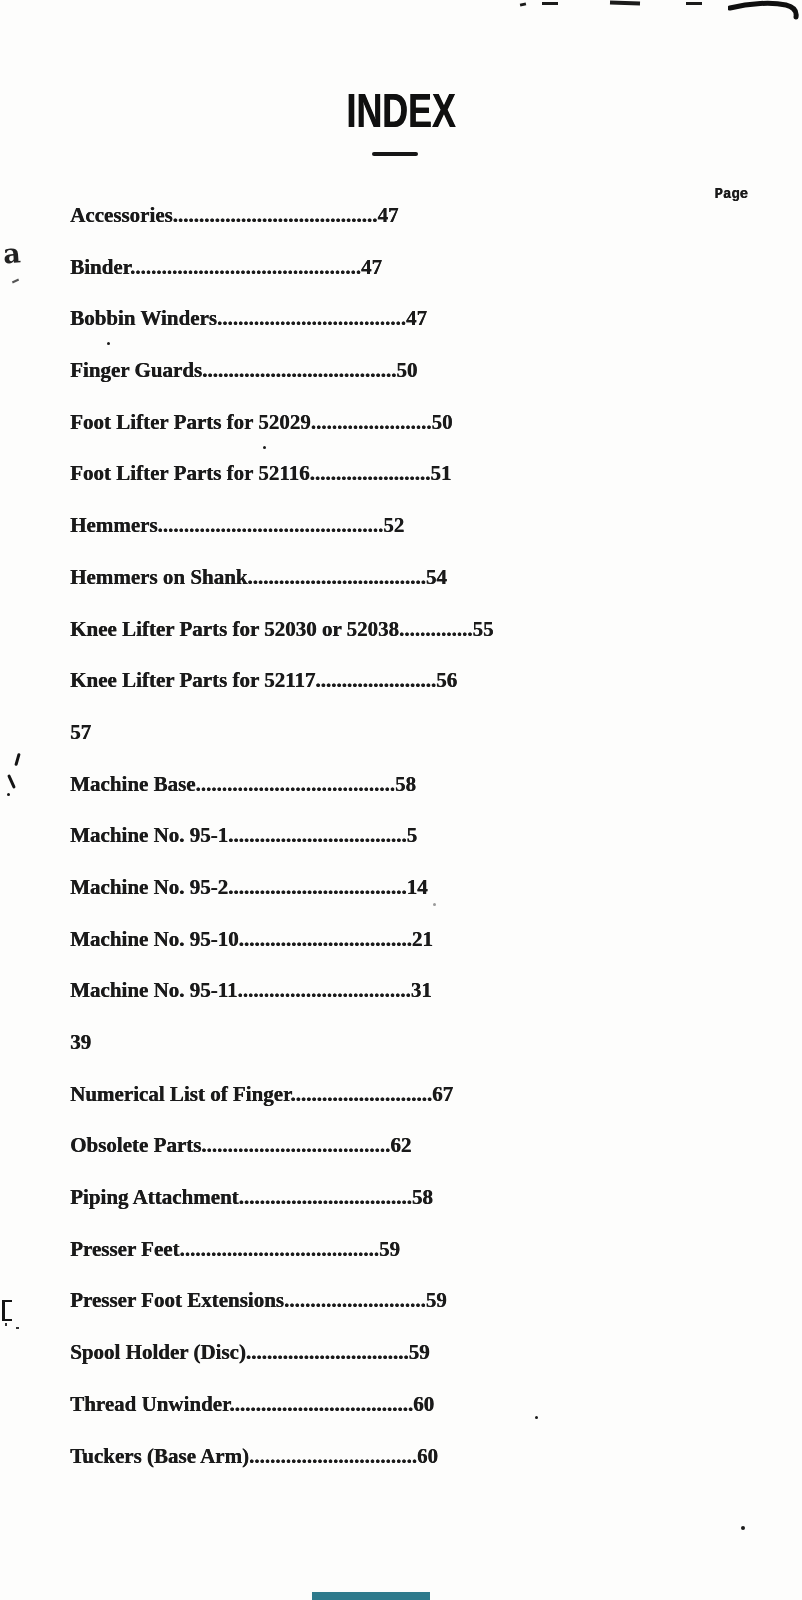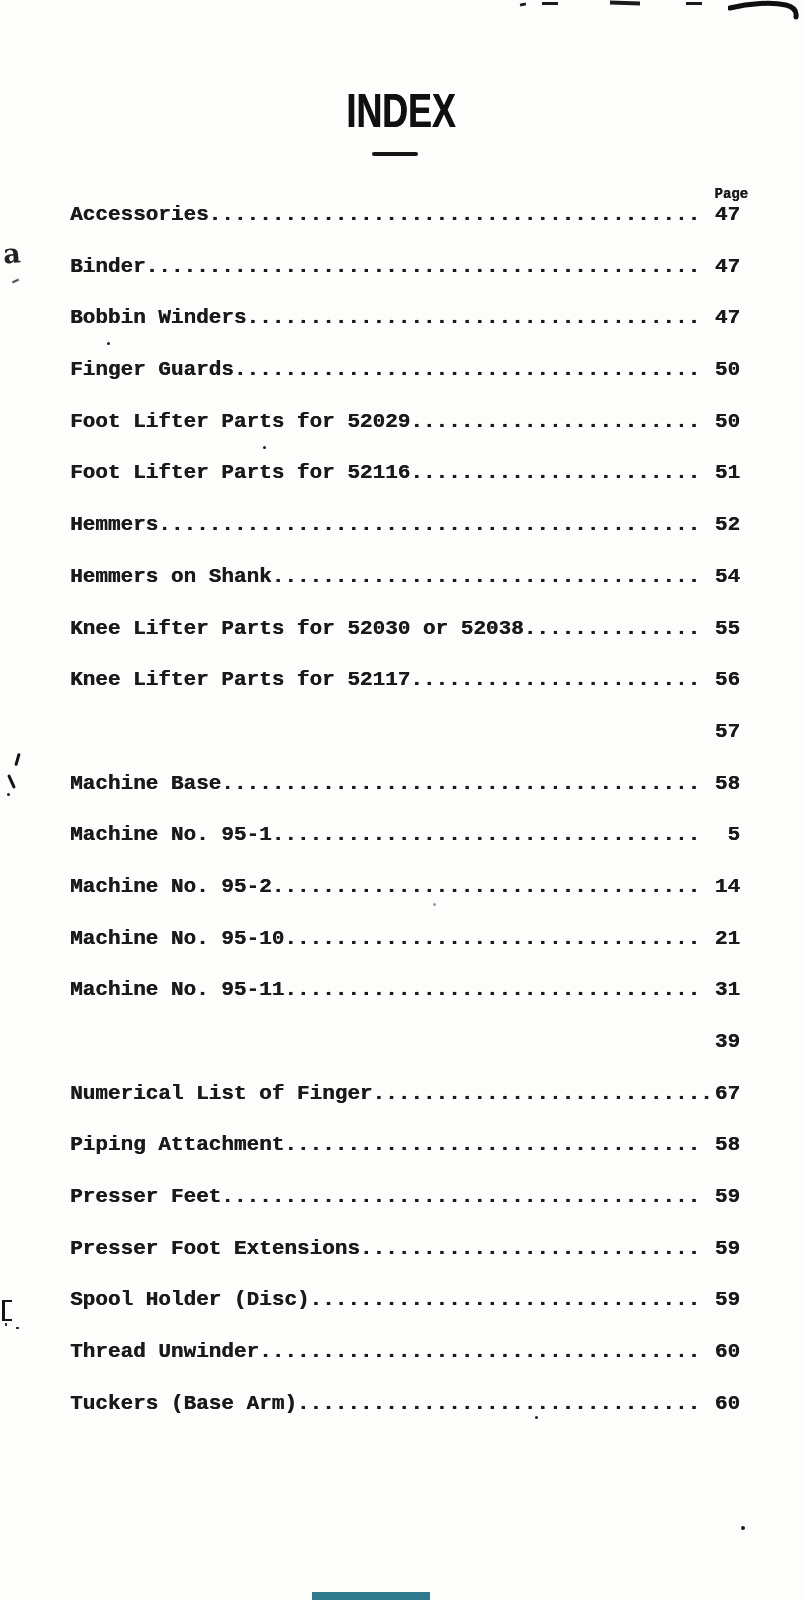--- a/index.html
+++ b/index.html
@@ -29,24 +29,24 @@
     position:absolute; top:183px; right:54px;
     font-size:14px; font-weight:700; line-height:22px;
     text-shadow:0.4px 0 0 currentColor;
   }
   .entries {
     position:absolute; left:70px; top:204px; width:670px;
   }
   .row {
     display:flex; height:51.7px; align-items:flex-start;
     font-size:21px; font-weight:700; line-height:22px;
-    white-space:pre; text-shadow:0.4px 0 0 currentColor;
+    white-space:pre; text-shadow:0.4px 0 0 currentColor;font-family:Liberation Serif, serif;
   }
   .lbl { flex:0 0 auto; }
-  .pg  { flex:1 1 auto; text-align:right; }
+  .pg  { flex:1 1 auto; text-align:left; }
 
   
   .mark { position:absolute; background:#1b1b1b; }
   .speck { position:absolute; background:#1b1b1b; border-radius:50%; }
   .m-glyph {
     position:absolute; left:3px; top:240px;
     font-family:"DejaVu Serif","Liberation Serif",serif;
     font-weight:700; font-size:27px; color:#222; line-height:1;
     transform:rotate(-4deg);
   }
@@ -157,20 +157,24 @@
 
   <div class="row">
     <span class="pg">39</span>
   </div>
 
   <div class="row">
     <span class="lbl">Numerical List of Finger...........................</span>
     <span class="pg">67</span>
   </div>
 
+  <div class="row">
+    <span class="lbl">Obsolete Parts....................................</span>
+    <span class="pg">62</span>
+  </div>
 
   <div class="row">
     <span class="lbl">Piping Attachment.................................</span>
     <span class="pg">58</span>
   </div>
 
   <div class="row">
     <span class="lbl">Presser Feet......................................</span>
     <span class="pg">59</span>
   </div>

